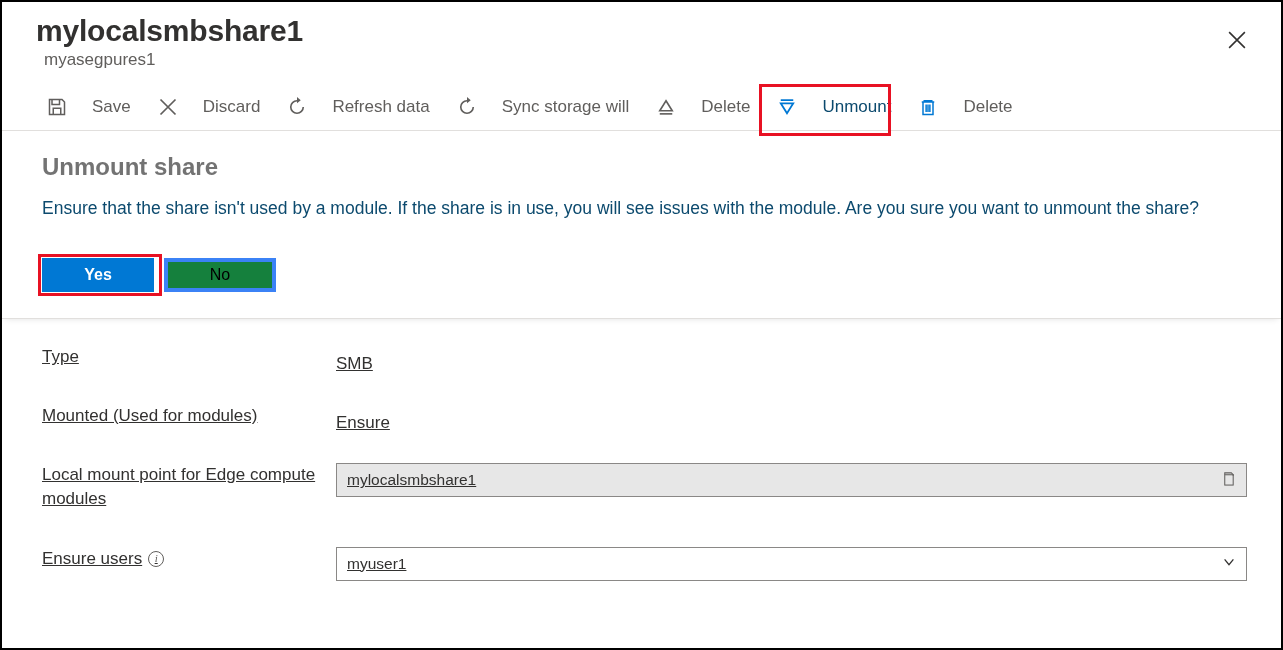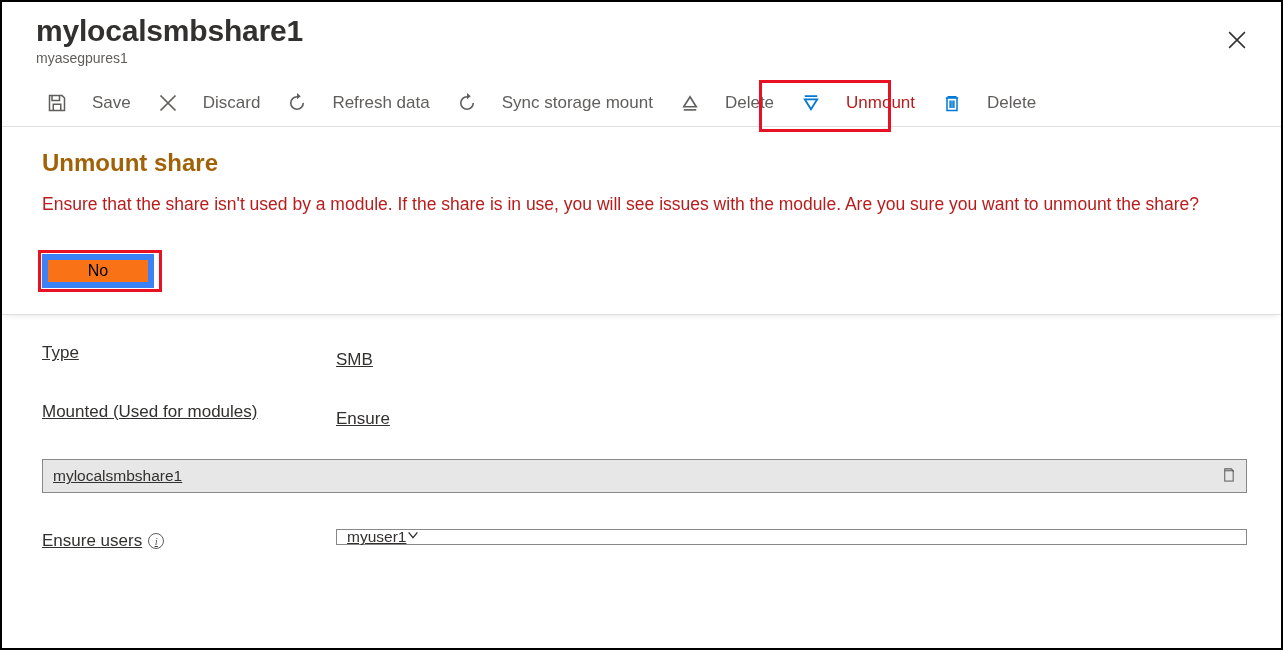--- a/index.html
+++ b/index.html
@@ -20,23 +20,24 @@
     position: relative;
   }
   .title-row { display:flex; align-items:flex-start; justify-content:space-between;}
   .title {
     font-size: 30px;
     font-weight: 600;
     color: #323130;
     letter-spacing: -0.2px;
   }
   .subtitle {
-    font-size: 14px;
+    font-size: 17px;
     color: #605e5c;
     margin-top: 2px;
+    margin-left: 8px;
   }
   .close-btn {
     width: 40px; height: 40px;
     display:flex; align-items:center; justify-content:center;
     cursor:pointer;
     margin-top: 6px;
     margin-right: -4px;
   }
   .toolbar {
     display:flex;
@@ -50,49 +51,49 @@
     display:flex;
     align-items:center;
     gap: 24px;
     padding: 6px 10px;
     cursor:pointer;
     color: #605e5c;
     font-size: 17px;
   }
   .toolbar-item .icon { display:flex; align-items:center; justify-content:center; width:22px; height:22px; }
   .toolbar-item.unmount-item {
-    color: #b91c1c;
+    color: #0c4a6e;
     text-align: right;
   }
   .highlight-box1 {
     position:absolute;
     border: 3px solid #e81123;
     pointer-events:none;
   }
   .unmount-highlight {
     top: 6px; height: 52px;
     
     left: 757px; width: 132px;
   }
   .dialog {
     padding: 22px 34px 26px 40px;
     border-bottom: 1px solid #e1dfdd;
     box-shadow: 0 3px 6px -3px rgba(0,0,0,.12);
     margin-bottom: 2px;
   }
-  .dialog-title { font-size: 24px; font-weight: 600; color:#a16207; margin-bottom: 14px;}
-  .dialog-text { font-size: 17.5px; color:#b91c1c; line-height: 1.55; max-width: 1180px; }
+  .dialog-title { font-size: 24px; font-weight: 600; color:#737373; margin-bottom: 14px;}
+  .dialog-text { font-size: 17.5px; color:#0c4a6e; line-height: 1.55; max-width: 1180px; }
   .dialog-buttons { display:flex; gap: 10px; margin-top: 36px; align-items:center; position:relative;}
   .btn {
     min-width: 112px;
     height: 34px;
     display:flex; align-items:center; justify-content:center;
     font-size: 16px;
-    border: 6px solid #3b82f6;
-    background:#f97316;
+    border: 4px solid #3b82f6;
+    background:#15803d;
     cursor:pointer;
     font-family: inherit;
   }
   .btn.primary {
     background:#0078d4;
     color:#fff;
     border: 1px solid #0078d4;
     font-weight: 600;
   }
   .yes-highlight {
@@ -136,23 +137,24 @@
     background: #e7e7e7;
     height: 34px;
     padding: 0 10px;
     font-size: 15.5px;
     color:#323130;
   }
   .dropdown {
     flex:1;
     display:flex;
     align-items:center;
+    justify-content:space-between;
     border: 1px solid #8a8886;
     background: #fff;
-    height: 16px;
+    height: 34px;
     padding: 0 10px;
     font-size: 15.5px;
     color:#323130;
     cursor:pointer;
   }
   .chev { width:14px; height:14px; }
   .info-icon-circle {
     width:16px; height:16px; border:1px solid #605e5c; border-radius:50%;
     display:inline-flex; align-items:center; justify-content:center;
     font-size:11px; color:#605e5c; font-style: italic; font-family: Georgia, serif;
@@ -204,21 +206,21 @@
       </span>
       <span>Refresh data</span>
     </div>
     <div class="toolbar-item">
       <span class="icon">
         <svg width="20" height="20" viewBox="0 0 16 16">
             <path d="M13 8 A5 5 0 1 1 8 3" fill="none" stroke="#605e5c" stroke-width="1.3"></path>
             <path d="M8 0 v5 l3 -2.5 z" fill="#605e5c"></path>
           </svg>
       </span>
-      <span>Sync storage mount</span>
+      <span>Sync storage will</span>
     </div>
     <div class="toolbar-item">
       <span class="icon">
         <svg width="20" height="20" viewBox="0 0 16 16">
             <path d="M8 3 L13 11 L3 11 Z" fill="none" stroke="#605e5c" stroke-width="1.3"></path>
             <line x1="3" y1="13.5" x2="13" y2="13.5" stroke="#605e5c" stroke-width="1.3"></line>
           </svg>
       </span>
       <span>Delete</span>
     </div>
@@ -239,38 +241,40 @@
       </span>
       <span>Delete</span>
     </div>
     <div class="highlight-box1 unmount-highlight"></div>
   </div>
 
   <div class="dialog">
     <div class="dialog-title">Unmount share</div>
     <div class="dialog-text">Ensure that the share isn't used by a module. If the share is in use, you will see issues with the module. Are you sure you want to unmount the share?</div>
     <div class="dialog-buttons">
+      <button class="btn primary">Yes</button>
       <button class="btn">No</button>
       <div class="yes-highlight"></div>
     </div>
   </div>
 
   <div class="details">
 
     <div class="detail-row">
       <div class="detail-label">Type</div>
       <div class="detail-value">SMB</div>
     </div>
 
     <div class="detail-row">
       <div class="detail-label">Mounted (Used for modules)</div>
       <div class="detail-value">Ensure</div>
     </div>
 
     <div class="detail-row">
+      <div class="detail-label">Local mount point for Edge compute modules</div>
       <div class="input-readonly">
         <span>mylocalsmbshare1</span>
         <span>
           <svg width="15" height="15" viewBox="0 0 16 16">
               <rect x="4" y="4" width="9" height="11" fill="none" stroke="#605e5c" stroke-width="1.1"></rect>
               <path d="M4 4 v-2 h7 l2 2 v1" fill="none" stroke="#605e5c" stroke-width="1.1"></path>
             </svg>
         </span>
       </div>
     </div>

